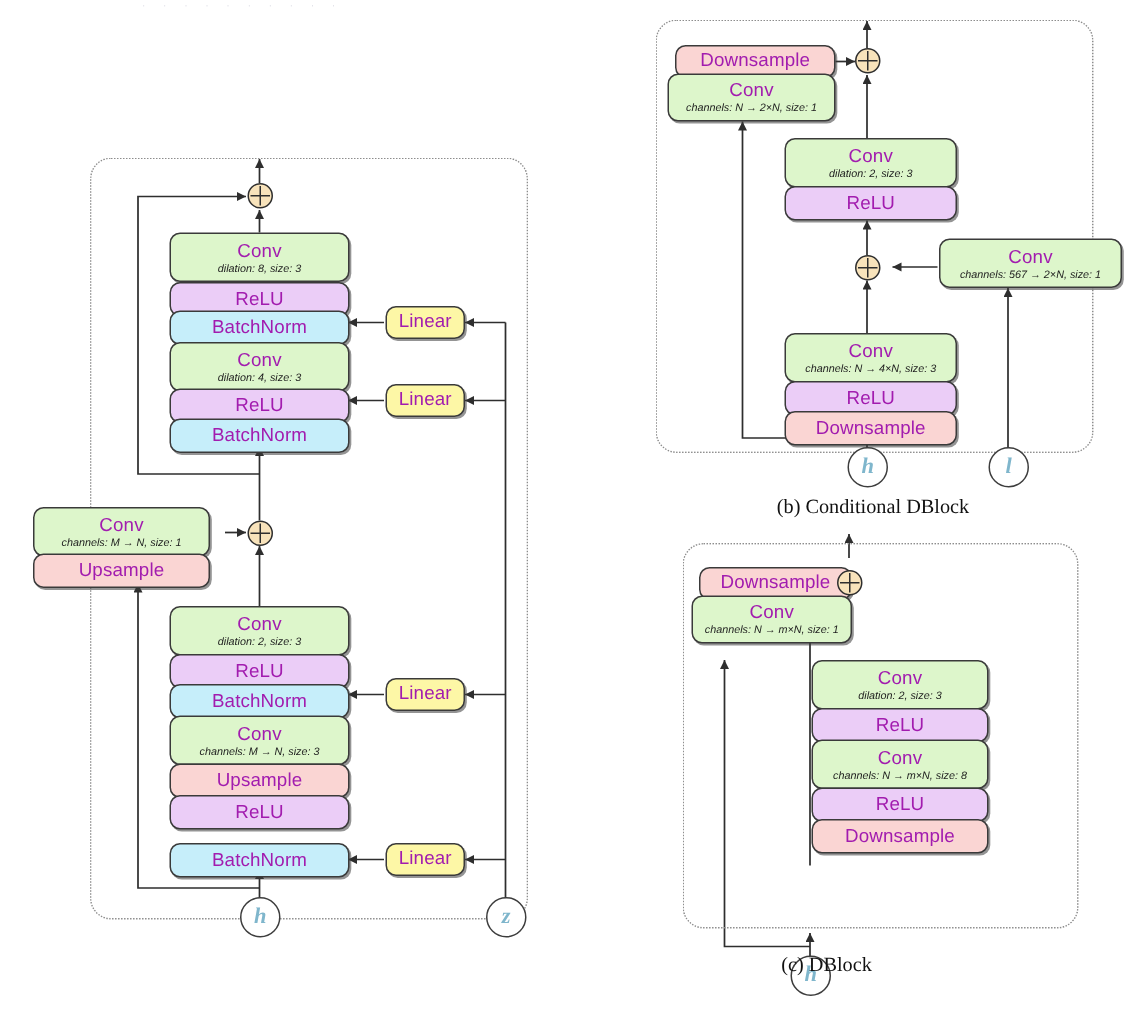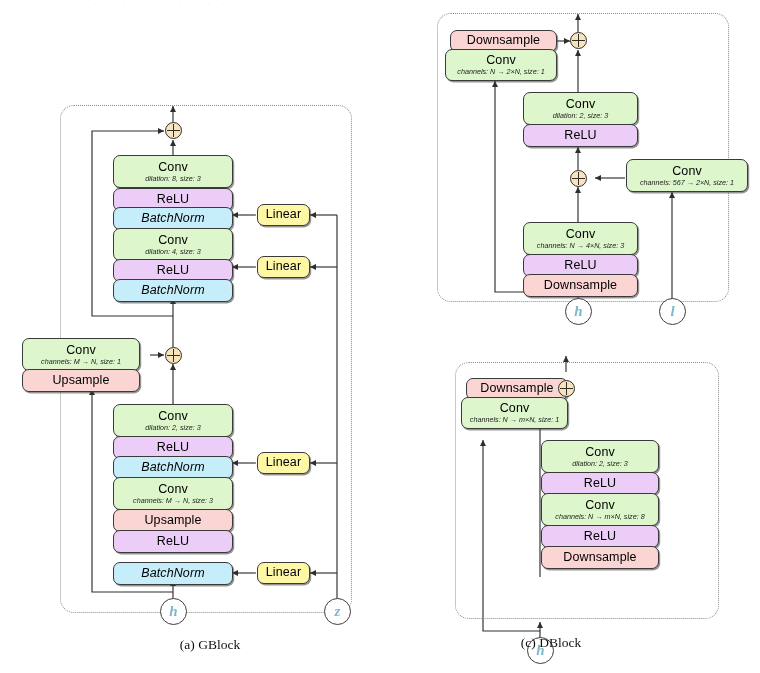--- a/index.html
+++ b/index.html
@@ -4,26 +4,26 @@
 <style>
   html,body{margin:0;padding:0;background:#ffffff;}
   body{width:760px;height:673px;position:relative;overflow:hidden;
        font-family:"Liberation Sans",sans-serif;}
   #stage{position:absolute;left:0;top:0;width:760px;height:673px;}
   svg.wires{position:absolute;left:0;top:0;width:760px;height:673px;pointer-events:none;}
   .panel{position:absolute;border:1.6px dotted #8d8d8d;border-radius:14px;}
   .box{position:absolute;box-sizing:border-box;border:1.1px solid #3a3a3a;
        border-radius:7px;display:flex;flex-direction:column;align-items:center;
        justify-content:center;box-shadow:1.2px 1.4px 0 rgba(60,60,60,.55);}
-  .box .t1{font-size:12.5px;color:#000000;line-height:1.05;letter-spacing:.1px;}
+  .box .t1{font-size:12.5px;color:#a21caf;line-height:1.05;letter-spacing:.1px;}
   .box .t2{font-size:7.2px;font-style:italic;color:#1d1d1d;line-height:1.05;
            margin-top:.5px;white-space:nowrap;}
   .green {background:#ddf6cb;}
   .purple{background:#ebcdf7;}
-  .blue  {background:#c6eefa;font-style:italic;}
+  .blue  {background:#c6eefa;}
   .pink  {background:#fad5d3;}
   .yellow{background:#fdf7a6;}
   .node{position:absolute;width:17px;height:17px;border-radius:50%;
         background:#f8e3bb;border:1.2px solid #2e2e2e;box-sizing:border-box;}
   .node:before,.node:after{content:"";position:absolute;background:#2e2e2e;}
   .node:before{left:1px;right:1px;top:7px;height:1.1px;}
   .node:after{top:1px;bottom:1px;left:7px;width:1.1px;}
   .vnode{position:absolute;width:27px;height:27px;border-radius:50%;
          background:#fff;border:1.25px solid #3d3d3d;box-sizing:border-box;
          display:flex;align-items:center;justify-content:center;
@@ -179,21 +179,20 @@
   <div class="node" style="left:165px;top:122px;"></div>
   <div class="node" style="left:165px;top:347px;"></div>
 
   <div class="vnode" style="left:160px;top:598px;">
       <span>h</span>
     </div>
   <div class="vnode" style="left:324px;top:598px;">
       <span>z</span>
     </div>
 
-  <div class="caption" style="left:120px;top:637px;width:180px;">(a) GBlock</div>
 
   <div class="panel" style="left:437px;top:13px;width:290px;height:287px;"></div>
 
   <div class="box pink" style="left:450px;top:30px;width:107px;height:22px;">
     <div class="t1">Downsample</div>
   </div>
   <div class="box green" style="left:445px;top:49px;width:112px;height:32px;">
     <div class="t1">Conv</div>
     <div class="t2">channels: N → 2×N, size: 1</div>
   </div>
@@ -225,20 +224,21 @@
   <div class="node" style="left:570px;top:32px;"></div>
   <div class="node" style="left:570px;top:170px;"></div>
 
   <div class="vnode" style="left:565px;top:298px;">
       <span>h</span>
     </div>
   <div class="vnode" style="left:659px;top:298px;">
       <span>l</span>
     </div>
 
+  <div class="caption" style="left:482px;top:330px;width:200px;">(b) Conditional DBlock</div>
 
   <div class="panel" style="left:455px;top:362px;width:262px;height:255px;"></div>
 
   <div class="box pink" style="left:466px;top:378px;width:102px;height:22px;">
     <div class="t1">Downsample</div>
   </div>
   <div class="box green" style="left:461px;top:397px;width:107px;height:32px;">
     <div class="t1">Conv</div>
     <div class="t2">channels: N → m×N, size: 1</div>
   </div>

